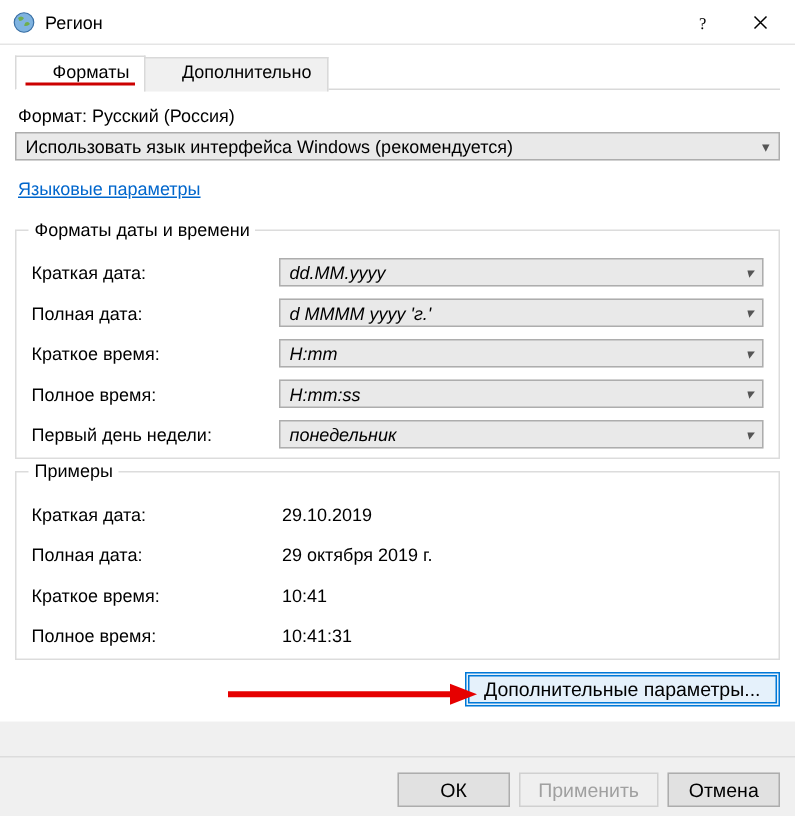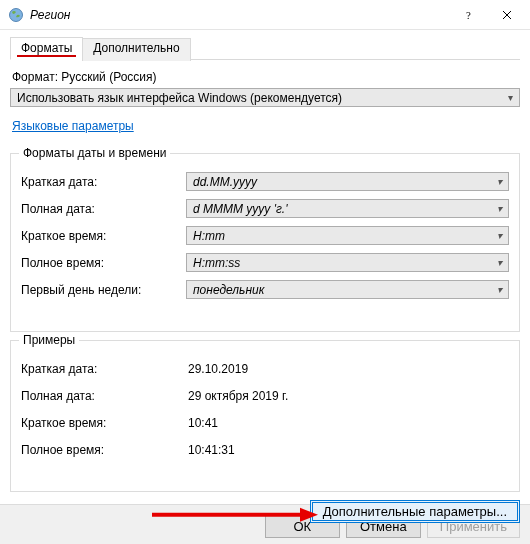--- a/index.html
+++ b/index.html
@@ -17,41 +17,41 @@
     background: #fff;
     display: flex;
     align-items: center;
     padding: 0 8px;
     border-bottom: 1px solid #e5e5e5;
     position: relative;
   }
   .titlebar .icon {
     width: 16px; height: 16px; margin-right: 6px;
   }
-  .titlebar .title { color: #000; font-style: italic; }
+  .titlebar .title { color: #000; }
   .titlebar .spacer { flex: 1; }
   .winbtn {
     width: 46px; height: 30px;
     display: flex; align-items: center; justify-content: center;
     color: #000;
     margin-right: -8px;
   }
   .winbtn.help { width: 46px; }
   .winbtn svg { width: 10px; height: 10px; }
   .body {
     background: #fff;
     padding: 6px 10px 0 10px;
   }
   .tabs {
     display: flex;
     border-bottom: 1px solid #d9d9d9;
     margin-bottom: 10px;
   }
   .tab {
-    padding: 3px 10px 4px 10px;
+    padding: 3px 10px 4px 24px;
     border: 1px solid #d9d9d9;
     border-bottom: none;
     background: #fff;
     position: relative;
     top: 1px;
     margin-right: -1px;
     cursor: default;
   }
   .tab.inactive {
     background: #f0f0f0;
@@ -83,21 +83,21 @@
   .link {
     color: #0066cc;
     text-decoration: underline;
     margin: 12px 0 12px 2px;
     display: inline-block;
     cursor: pointer;
   }
   .groupbox {
     border: 1px solid #dcdcdc;
     margin: 8px 0 8px 0;
-    padding: 12px 10px 26px 10px;
+    padding: 12px 10px 0 10px;
     position: relative;
   }
   .groupbox .legend {
     position: absolute;
     top: -8px; left: 8px;
     background: #fff;
     padding: 0 4px;
   }
   .row {
     display: flex;
@@ -269,15 +269,15 @@
       <polygon points="150,2 168,9 150,16" fill="#e60000"></polygon>
     </svg>
     <button class="btn focus">Дополнительные параметры...</button>
   </div>
 
 </div>
 </div>
 
 <div class="footer">
   <button class="btn">ОК</button>
+  <button class="btn disabled">Применить</button>
   <button class="btn">Отмена</button>
-  <button class="btn disabled">Применить</button>
 </div>
 
 </body></html>

